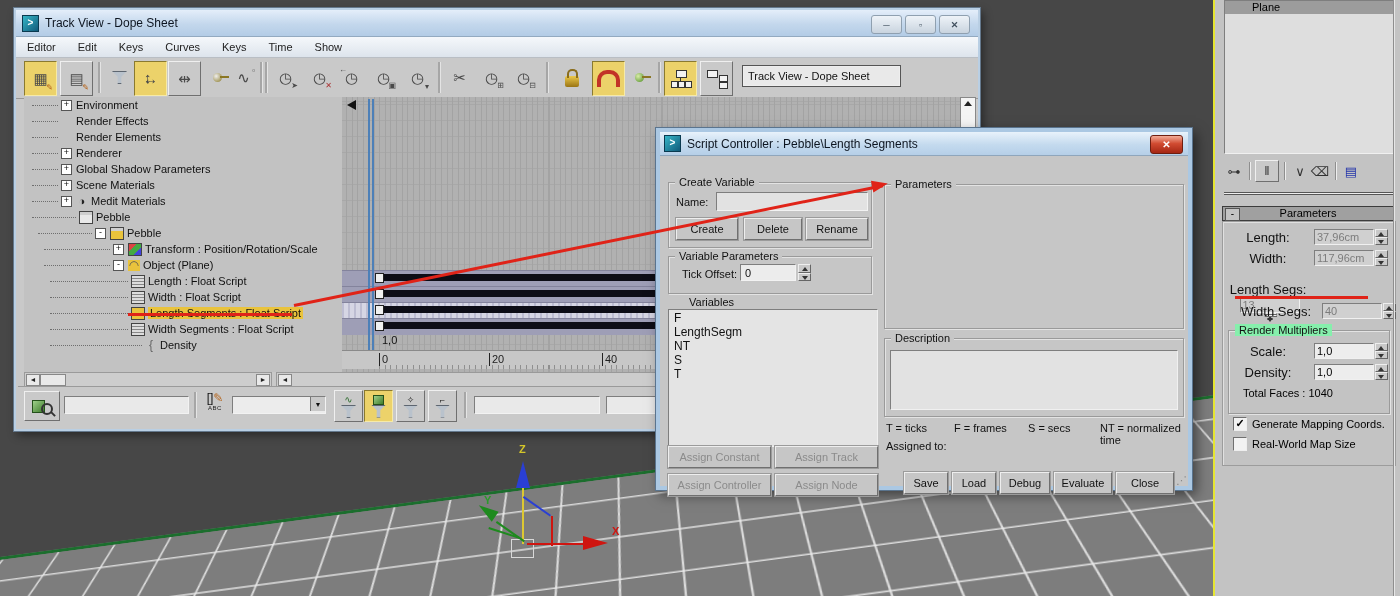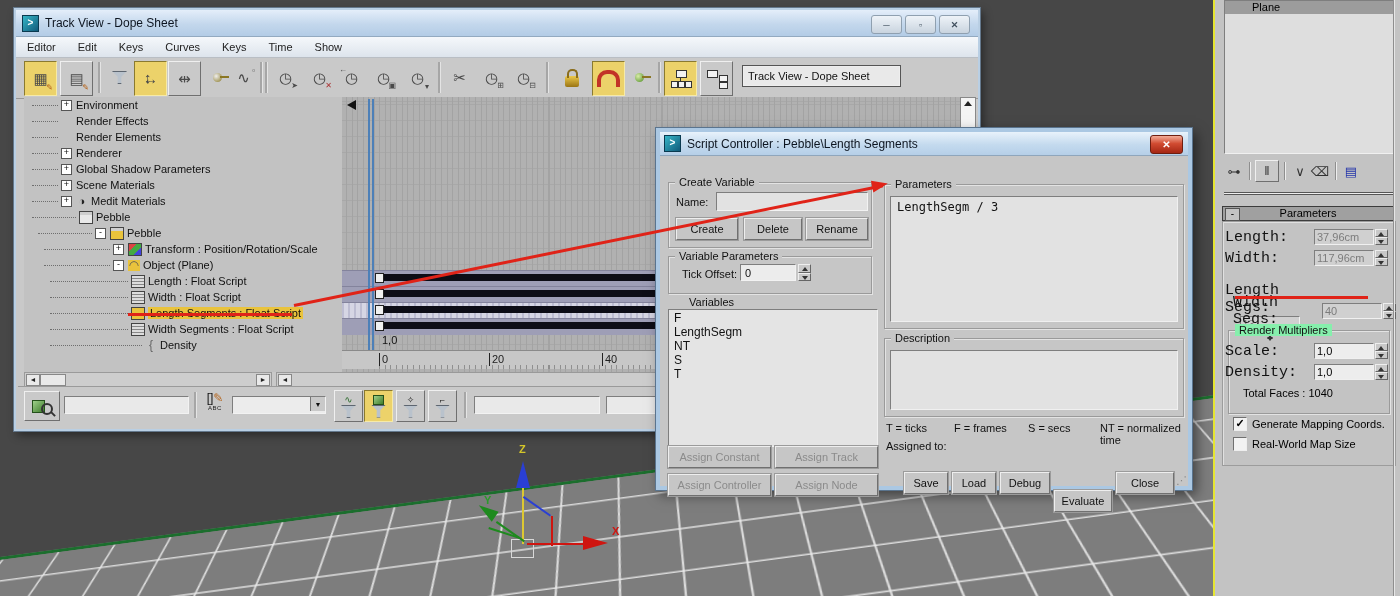--- a/index.html
+++ b/index.html
@@ -145,21 +145,21 @@
   .ptool{position:absolute;top:158px;left:9px;width:170px;height:26px;display:flex;align-items:center;}
   .ptool .sep{width:1px;height:18px;background:#8e8e8e;box-shadow:1px 0 0 #eee;margin:0 5px;}
   .pico{font-size:13px;color:#333;width:20px;text-align:center;}
   .rollhdr{position:absolute;left:7px;top:206px;width:172px;height:15px;background:#a0a0a0;
     border:1px solid #3c3c3c;box-sizing:border-box;text-align:center;font-size:11px;line-height:13px;color:#000;}
   .rollhdr .minus{position:absolute;left:2px;top:1px;width:13px;height:11px;background:#c3c3c3;
     border:1px solid #555;line-height:9px;font-size:10px;text-align:center;}
   .rollbody{position:absolute;left:7px;top:221px;width:172px;height:243px;
     border:1px solid #9c9c9c;box-shadow:inset 1px 1px 0 #e0e0e0;}
   .prow{position:absolute;height:16px;display:flex;align-items:center;}
-  .plabel{width:86px;text-align:left;padding-right:3px;font-size:15px;color:#111;font-family:Liberation Mono, monospace;}
+  .plabel{width:86px;text-align:center;padding-right:3px;font-size:13px;color:#111;}
   .pfield{width:56px;height:14px;border:1px solid;border-color:#7e7e7e #f0f0f0 #f0f0f0 #7e7e7e;
     font-size:11px;padding-left:2px;line-height:14px;}
   .pfield.dis{background:#d0d0d0;color:#7c7c7c;}
   .pfield.en{background:#ededed;color:#000;}
   .pspin{width:13px;height:16px;margin-left:1px;display:flex;flex-direction:column;}
   .pspin b{flex:1;background:#c9c9c9;border:1px solid;border-color:#eee #666 #666 #eee;position:relative;}
   .pspin b:before{content:'';position:absolute;left:2px;top:2px;border-left:3px solid transparent;border-right:3px solid transparent;}
   .pspin b.up:before{border-bottom:4px solid #333;}
   .pspin b.dn:before{border-top:4px solid #333;}
   .cbox{width:12px;height:12px;background:#f2f2f2;border:1px solid;border-color:#707070 #eee #eee #707070;
@@ -471,37 +471,36 @@
       </div>
 
       <div class="btn disabled abs" style="left:8px;top:290px;width:101px;height:20px;">Assign Constant</div>
       <div class="btn disabled abs" style="left:115px;top:290px;width:101px;height:20px;">Assign Track</div>
       <div class="btn disabled abs" style="left:8px;top:318px;width:101px;height:20px;">Assign Controller</div>
       <div class="btn disabled abs" style="left:115px;top:318px;width:101px;height:20px;">Assign Node</div>
 
       <div class="grp" style="left:224px;top:28px;width:298px;height:143px;">
         <span class="legend">Parameters</span>
       </div>
-      <div class="txtarea" style="left:230px;top:40px;width:274px;height:118px;">LengthSegm / 3</div>
 
       <div class="grp" style="left:224px;top:182px;width:298px;height:77px;">
         <span class="legend">Description</span>
       </div>
       <div class="txtarea" style="left:230px;top:194px;width:274px;height:52px;"></div>
 
       <div class="abs" style="left:226px;top:266px;">T = ticks</div>
       <div class="abs" style="left:294px;top:266px;">F = frames</div>
       <div class="abs" style="left:368px;top:266px;">S = secs</div>
       <div class="abs" style="left:440px;top:266px;">NT = normalized time</div>
       <div class="abs" style="left:226px;top:284px;">Assigned to:</div>
 
       <div class="btn abs" style="left:244px;top:316px;width:42px;height:20px;">Save</div>
       <div class="btn abs" style="left:292px;top:316px;width:42px;height:20px;">Load</div>
       <div class="btn abs" style="left:340px;top:316px;width:48px;height:20px;">Debug</div>
-      <div class="btn abs" style="left:394px;top:334px;width:56px;height:20px;">Evaluate</div>
+      <div class="btn abs" style="left:394px;top:316px;width:56px;height:20px;">Evaluate</div>
       <div class="btn abs" style="left:456px;top:316px;width:56px;height:20px;">Close</div>
       <div class="grip">⋰</div>
     </div>
   </div>
 
   <div class="panel">
     <div class="stacklist">
       <div class="stackrow">Plane</div>
     </div>
     <div class="ptool">

